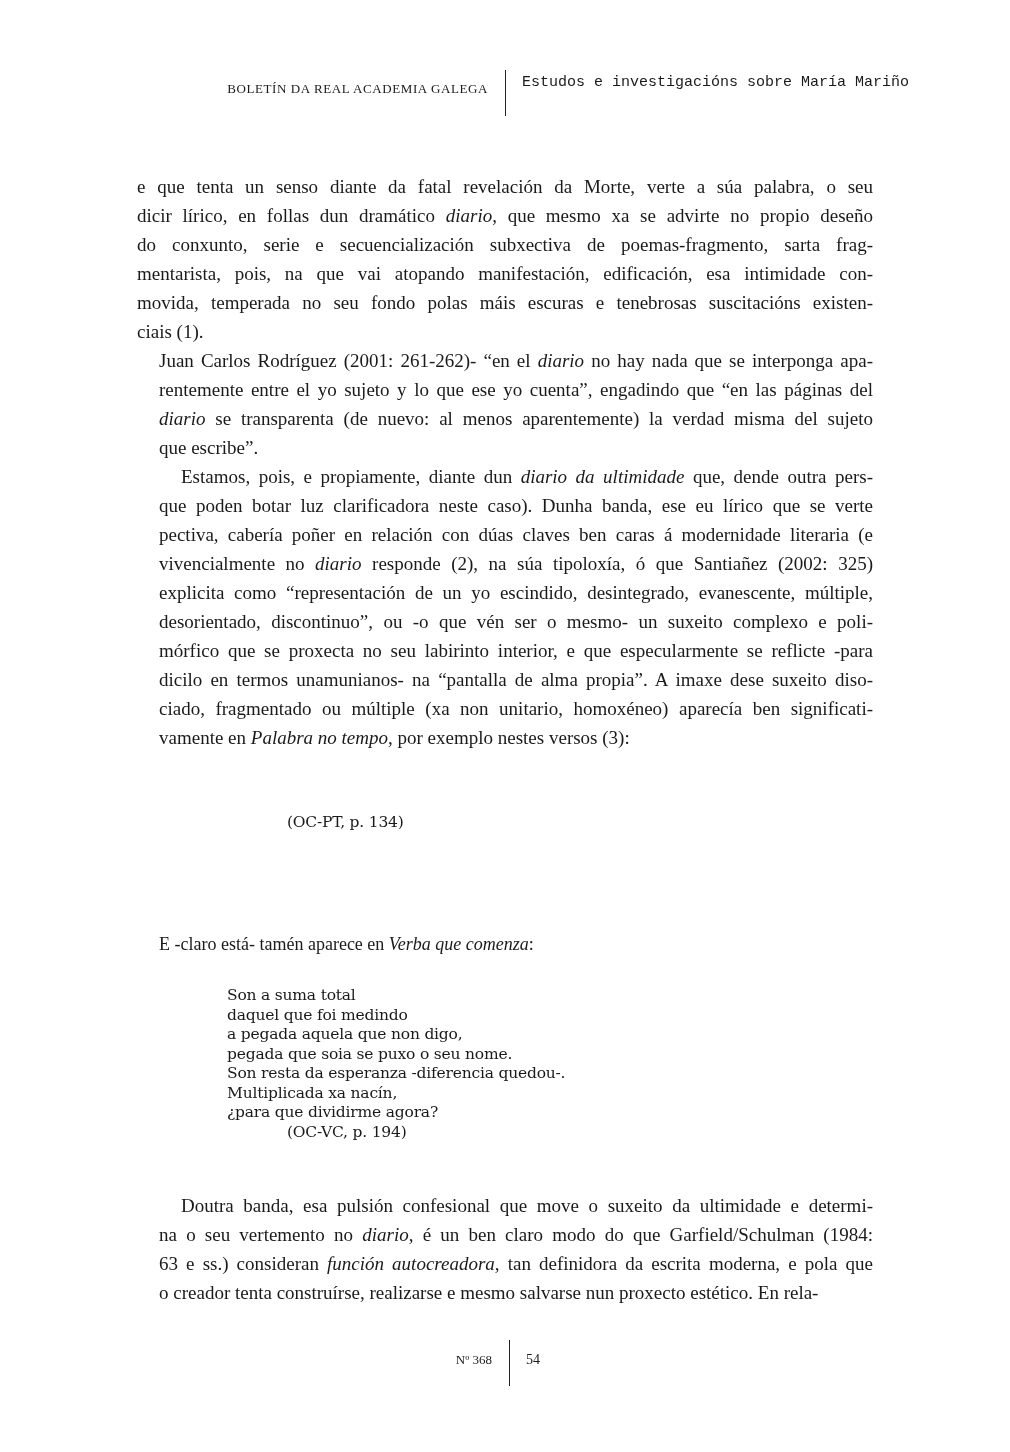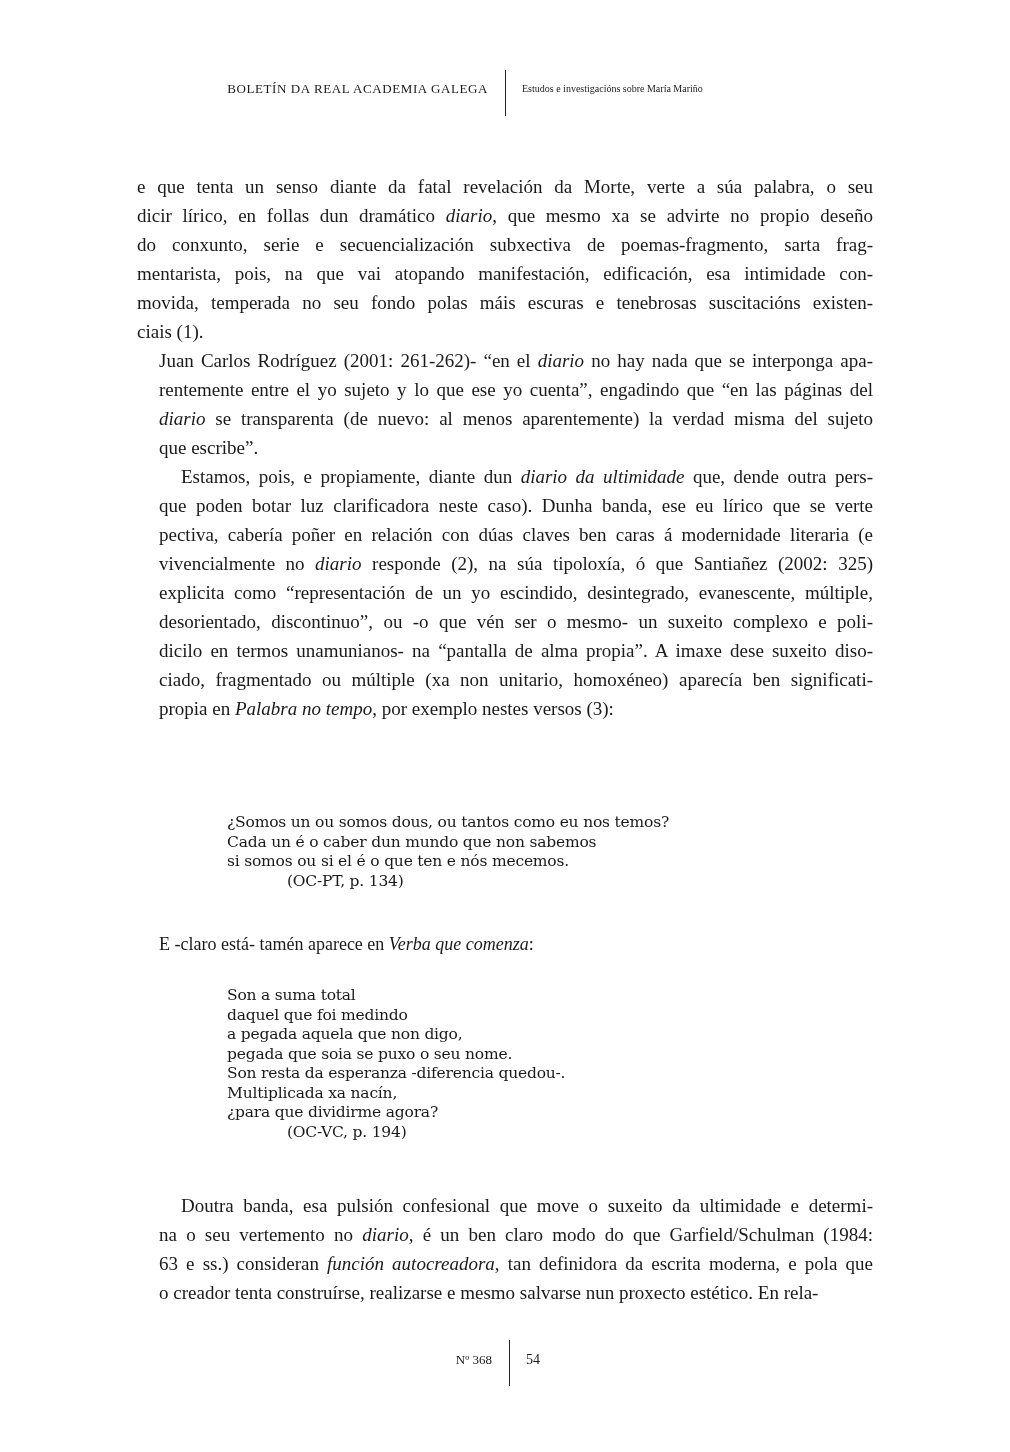--- a/index.html
+++ b/index.html
@@ -1,20 +1,20 @@
 <!DOCTYPE html>
 <html><head>
 <meta charset="utf-8">
 <style>
   html, body { margin: 0; padding: 0; background: #ffffff; }
   body { width: 1010px; height: 1452px; position: relative; overflow: hidden;
          font-family: "Liberation Serif", "DejaVu Serif", serif; color: #1a1a1a; }
   .header { position: absolute; top: 68px; left: 0; width: 1010px; height: 50px; }
   .header .left { position: absolute; right: 522px; top: 13px; font-size: 13px; letter-spacing: 0.6px; white-space: nowrap; }
-  .header .right { position: absolute; left: 522px; top: 15px; font-size: 10px; white-space: nowrap; }
+  .header .right { position: absolute; left: 522px; top: 6px; font-size: 15px; white-space: nowrap; font-family: Liberation Mono, monospace; }
   .vdiv { position: absolute; left: 505px; width: 1px; background: #222; }
   .header .vdiv { top: 2px; height: 46px; }
   .body-text { position: absolute; left: 137px; top: 172px; width: 736px; font-size: 19px; line-height: 29px; }
   .para { margin: 0; text-align: justify; hyphens: manual; }
   .para.indent { text-indent: 22px; }
   .line { display: block; text-align: justify; text-align-last: justify; white-space: nowrap; }
   .line.last { text-align-last: left; }
   .poem { position: absolute; left: 227px; font-size: 15.5px; line-height: 19.5px; font-family: "DejaVu Serif", serif; font-weight: normal; letter-spacing: -0.2px; }
   .poem .src { padding-left: 60px; }
   .single { position: absolute; left: 159px; top: 934px; font-size: 18px; }
@@ -49,33 +49,29 @@
         <span class="line"><i>diario</i><span> se transparenta (de nuevo: al menos aparentemente) la verdad misma del sujeto</span></span>
         <span class="line last"><span>que escribe”.</span></span>
       </div>
       <div class="para indent">
         <span class="line" style="padding-left: 22px;"><span>Estamos, pois, e propiamente, diante dun </span><i>diario da ultimidade</i><span> que, dende outra pers-</span></span>
         <span class="line"><span>que poden botar luz clarificadora neste caso). Dunha banda, ese eu lírico que se verte</span></span>
         <span class="line"><span>pectiva, cabería poñer en relación con dúas claves ben caras á modernidade literaria (e</span></span>
         <span class="line"><span>vivencialmente no </span><i>diario</i><span> responde (2), na súa tipoloxía, ó que Santiañez (2002: 325)</span></span>
         <span class="line"><span>explicita como “representación de un yo escindido, desintegrado, evanescente, múltiple,</span></span>
         <span class="line"><span>desorientado, discontinuo”, ou -o que vén ser o mesmo- un suxeito complexo e poli-</span></span>
+        <span class="line"><span>mórfico que se proxecta no seu labirinto interior, e que especularmente se reflicte -para</span></span>
         <span class="line"><span>dicilo en termos unamunianos- na “pantalla de alma propia”. A imaxe dese suxeito diso-</span></span>
         <span class="line"><span>ciado, fragmentado ou múltiple (xa non unitario, homoxéneo) aparecía ben significati-</span></span>
-        <span class="line last"><span>propia en </span><i>Palabra no tempo</i><span>, por exemplo nestes versos (3):</span></span>
+        <span class="line last"><span>vamente en </span><i>Palabra no tempo</i><span>, por exemplo nestes versos (3):</span></span>
       </div>
     </div>
 </div>
 
 <div class="poem" id="poem1" style="top:813px;">
-  <div id="poem1-lines">
-      <div>¿Somos un ou somos dous, ou tantos como eu nos temos?</div>
-      <div>Cada un é o caber dun mundo que non sabemos</div>
-      <div>si somos ou si el é o que ten e nós mecemos.</div>
-    </div>
   <div class="src">(OC-PT, p. 134)</div>
 </div>
 
 <div class="single"><span>E -claro está- tamén aparece en </span><i>Verba que comenza</i><span>:</span></div>
 
 <div class="poem" id="poem2" style="top:986px;">
   <div id="poem2-lines">
       <div>Son a suma total</div>
       <div>daquel que foi medindo</div>
       <div>a pegada aquela que non digo,</div>

